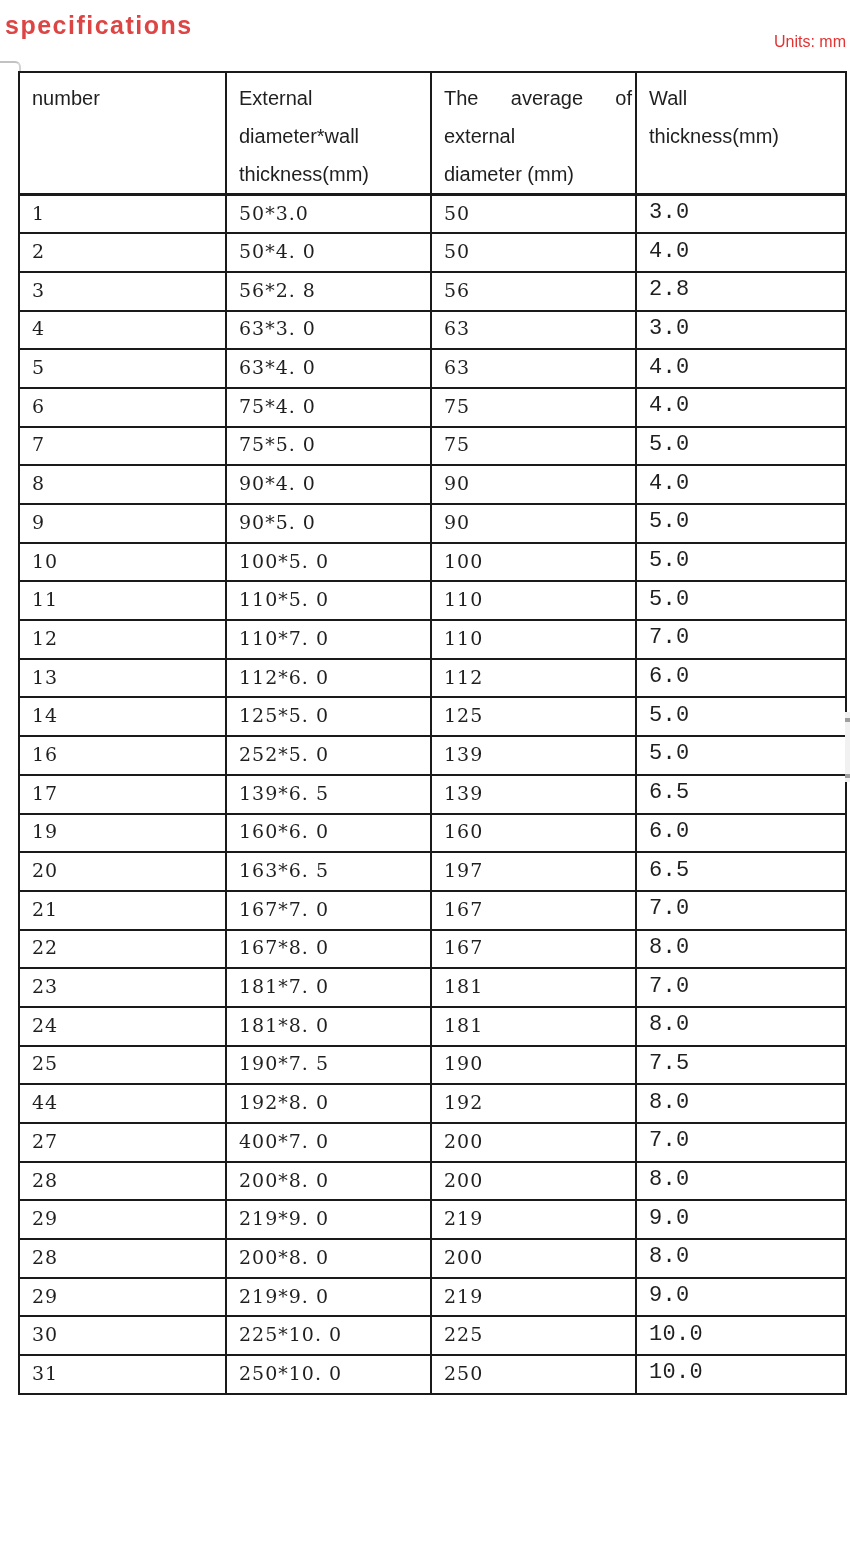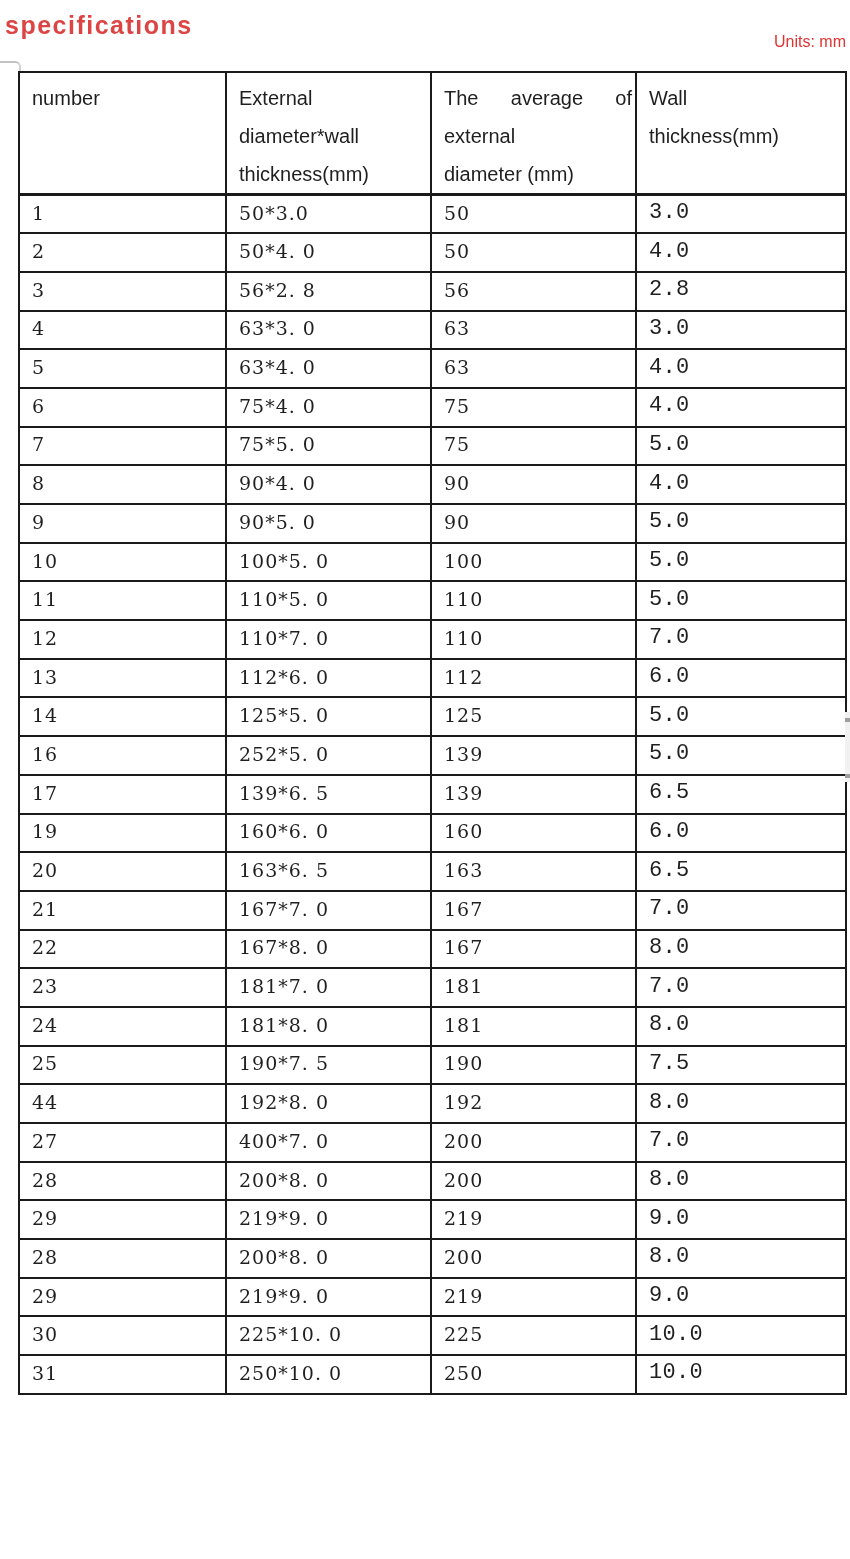--- a/index.html
+++ b/index.html
@@ -260,21 +260,21 @@
         </tr>
         <tr>
           <td class="c0">19</td>
           <td class="c1">160*6. 0</td>
           <td class="c2">160</td>
           <td class="c3">6.0</td>
         </tr>
         <tr>
           <td class="c0">20</td>
           <td class="c1">163*6. 5</td>
-          <td class="c2">163</td>
+          <td class="c2">197</td>
           <td class="c3">6.5</td>
         </tr>
         <tr>
           <td class="c0">21</td>
           <td class="c1">167*7. 0</td>
           <td class="c2">167</td>
           <td class="c3">7.0</td>
         </tr>
         <tr>
           <td class="c0">22</td>

